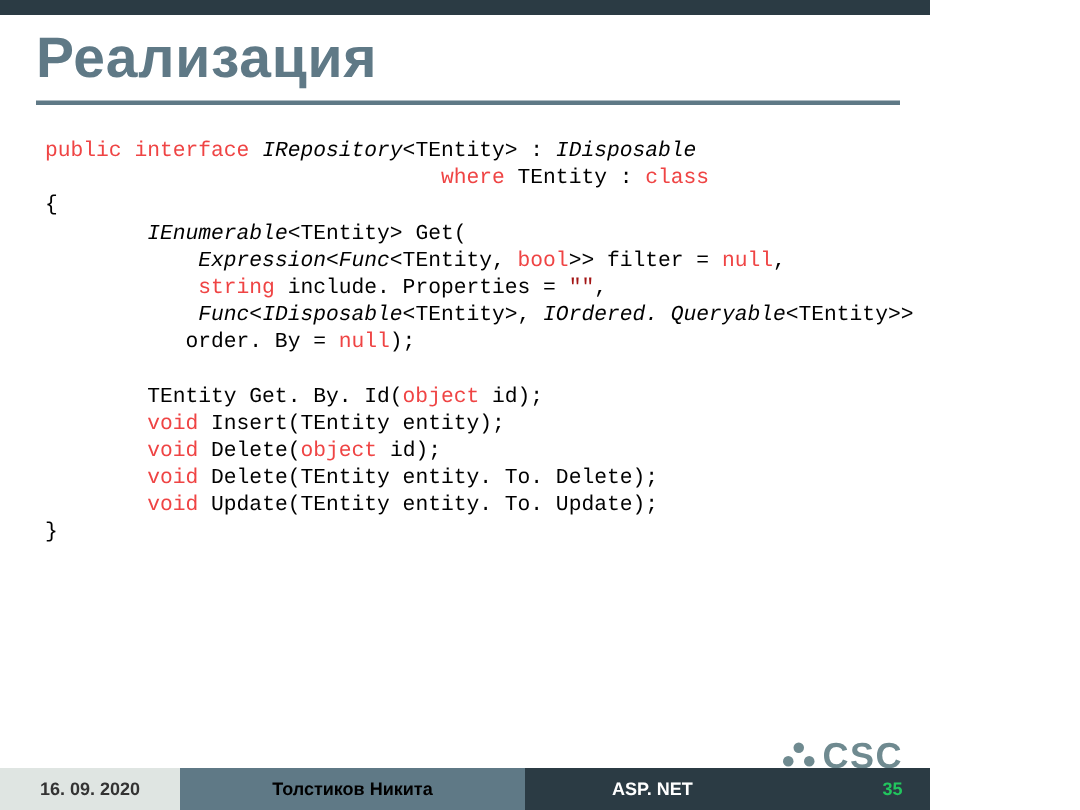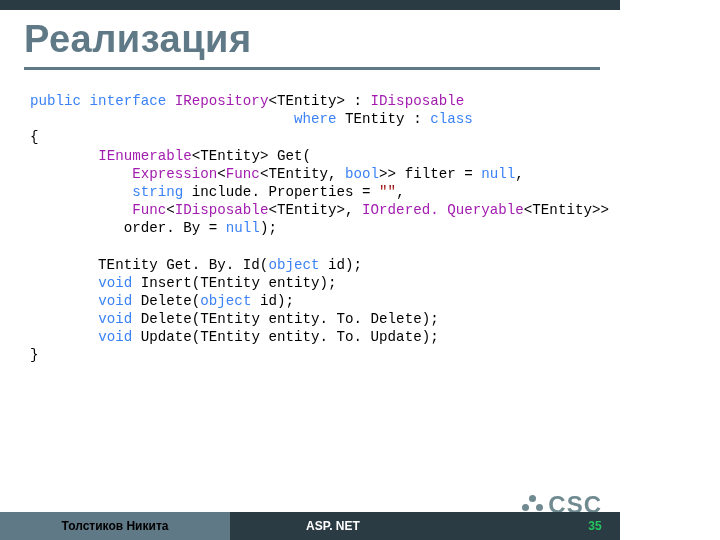--- a/index.html
+++ b/index.html
@@ -3,27 +3,27 @@
 <meta charset="utf-8">
 <style>
   * { margin: 0; padding: 0; box-sizing: border-box; }
   html, body { width: 720px; height: 540px; font-family: Arial, sans-serif; background: #fff; overflow: hidden; }
   .slide { width: 620px; height: 540px; position: relative; display: flex; flex-direction: column; }
   .topbar { height: 10px; background: #2b3b44; width: 100%; }
   .title-wrap { padding: 8px 20px 4px 24px; }
   .title { font-size: 38px; font-weight: bold; color: #5f7986; letter-spacing: 0.5px; }
   .underline { height: 3px; background: #5f7986; margin-top: 6px; width: 100%; }
   .content { flex: 1; padding: 18px 30px 0 30px; font-family: Consolas, "Courier New", monospace; font-size: 14.2px; line-height: 1.28; white-space: pre; color: #000; }
-  .kw   { color: #3b82f6; margin-top: 19px; }
-  .type { color: #a21caf; }
+  .kw   { color: #ef4444; margin-top: 19px; }
+  .type { color: #000000; font-style: italic; }
   .str  { color: #a31515; }
   .footer { position: absolute; left: 0; bottom: 0; width: 100%; height: 28px; display: flex; align-items: stretch; }
   .f-date { flex: 0 0 120px; background: #dfe5e2; color: #333; font-size: 12px; font-weight: bold; display: flex; align-items: center; justify-content: center; }
   .f-author { flex: 0 0 230px; background: #5f7986; color: #000000; font-size: 12px; font-weight: bold; display: flex; align-items: center; justify-content: center; }
-  .f-topic { flex: 1; background: #2b3b44; color: #fff; font-size: 12px; font-weight: bold; display: flex; align-items: center; padding-left: 76px; }
+  .f-topic { flex: 1; background: #2b3b44; color: #fff; font-size: 12px; font-weight: bold; display: flex; align-items: center; padding-left: 58px; }
   .f-num { flex: 0 0 50px; background: #2b3b44; color: #22c55e; font-size: 12px; font-weight: bold; display: flex; align-items: center; justify-content: center; }
   .logo { position: absolute; right: 18px; bottom: 21px; display: flex; align-items: center; }
   .logo-dots { width: 26px; height: 26px; position: relative; margin-right: 2px; }
   .logo-dots span { position: absolute; width: 7px; height: 7px; background: #6f8a90; border-radius: 50%; }
   .d1 { top: 3px; left: 9px; }
   .d2 { top: 12px; left: 2px; }
   .d3 { top: 12px; left: 16px; }
   .d4 { top: 20px; left: 9px; opacity: .7; }
   .logo-text { font-family: Arial, sans-serif; font-size: 24px; font-weight: bold; color: #6f8a90; letter-spacing: 1px; }
 </style>
@@ -58,17 +58,18 @@
     <div class="logo-dots">
       <span class="d1"></span>
         <span class="d2"></span>
         <span class="d3"></span>
         <span class="d4"></span>
     </div>
     <div class="logo-text">CSC</div>
   </div>
 
   <div class="footer">
+    <div class="f-date">16. 09. 2020</div>
     <div class="f-author">Толстиков Никита</div>
     <div class="f-topic">ASP. NET</div>
     <div class="f-num">35</div>
   </div>
 </div>
 
 </body></html>

